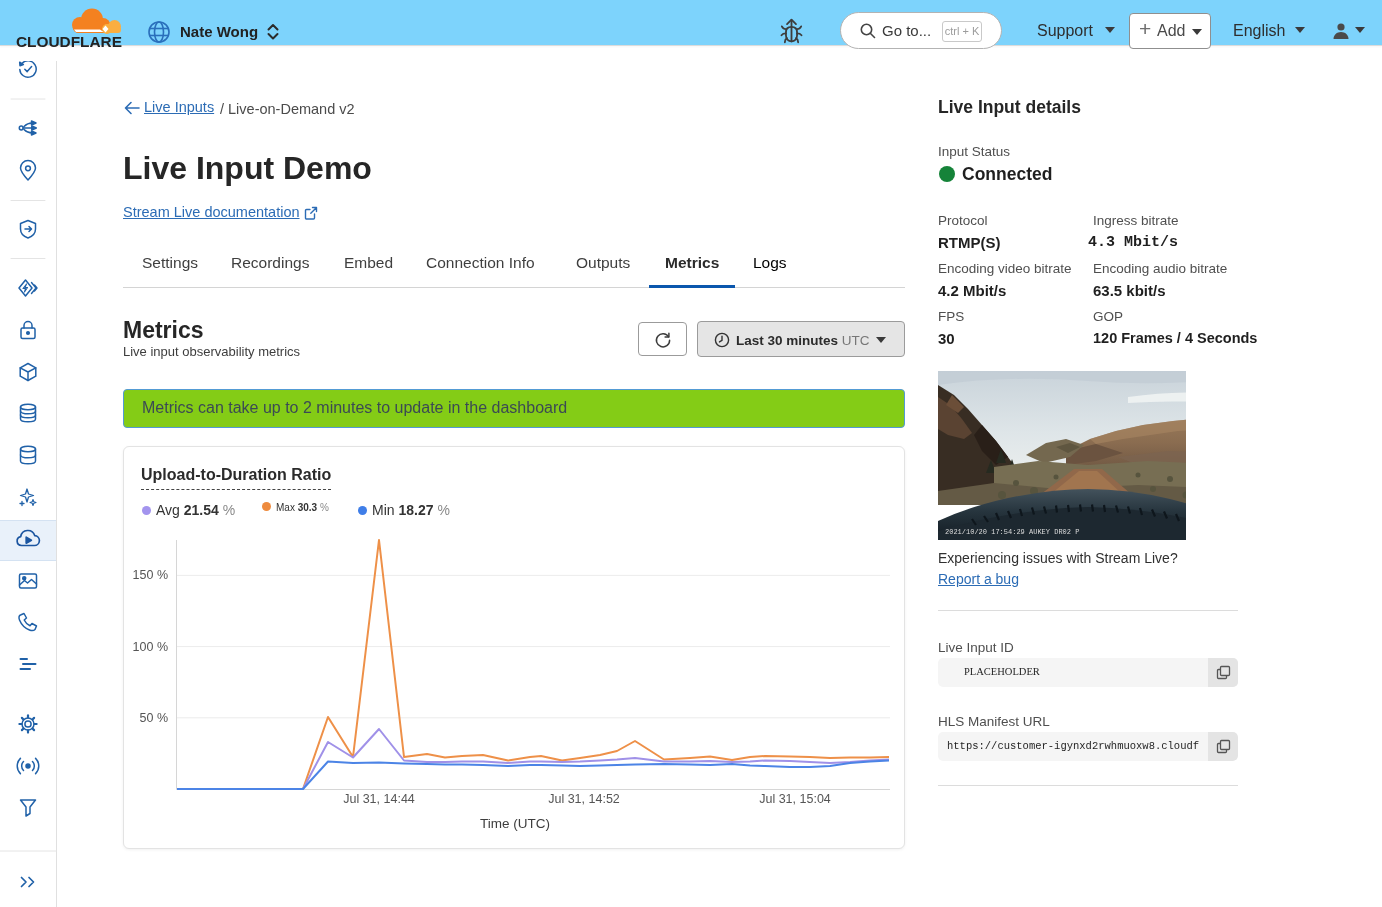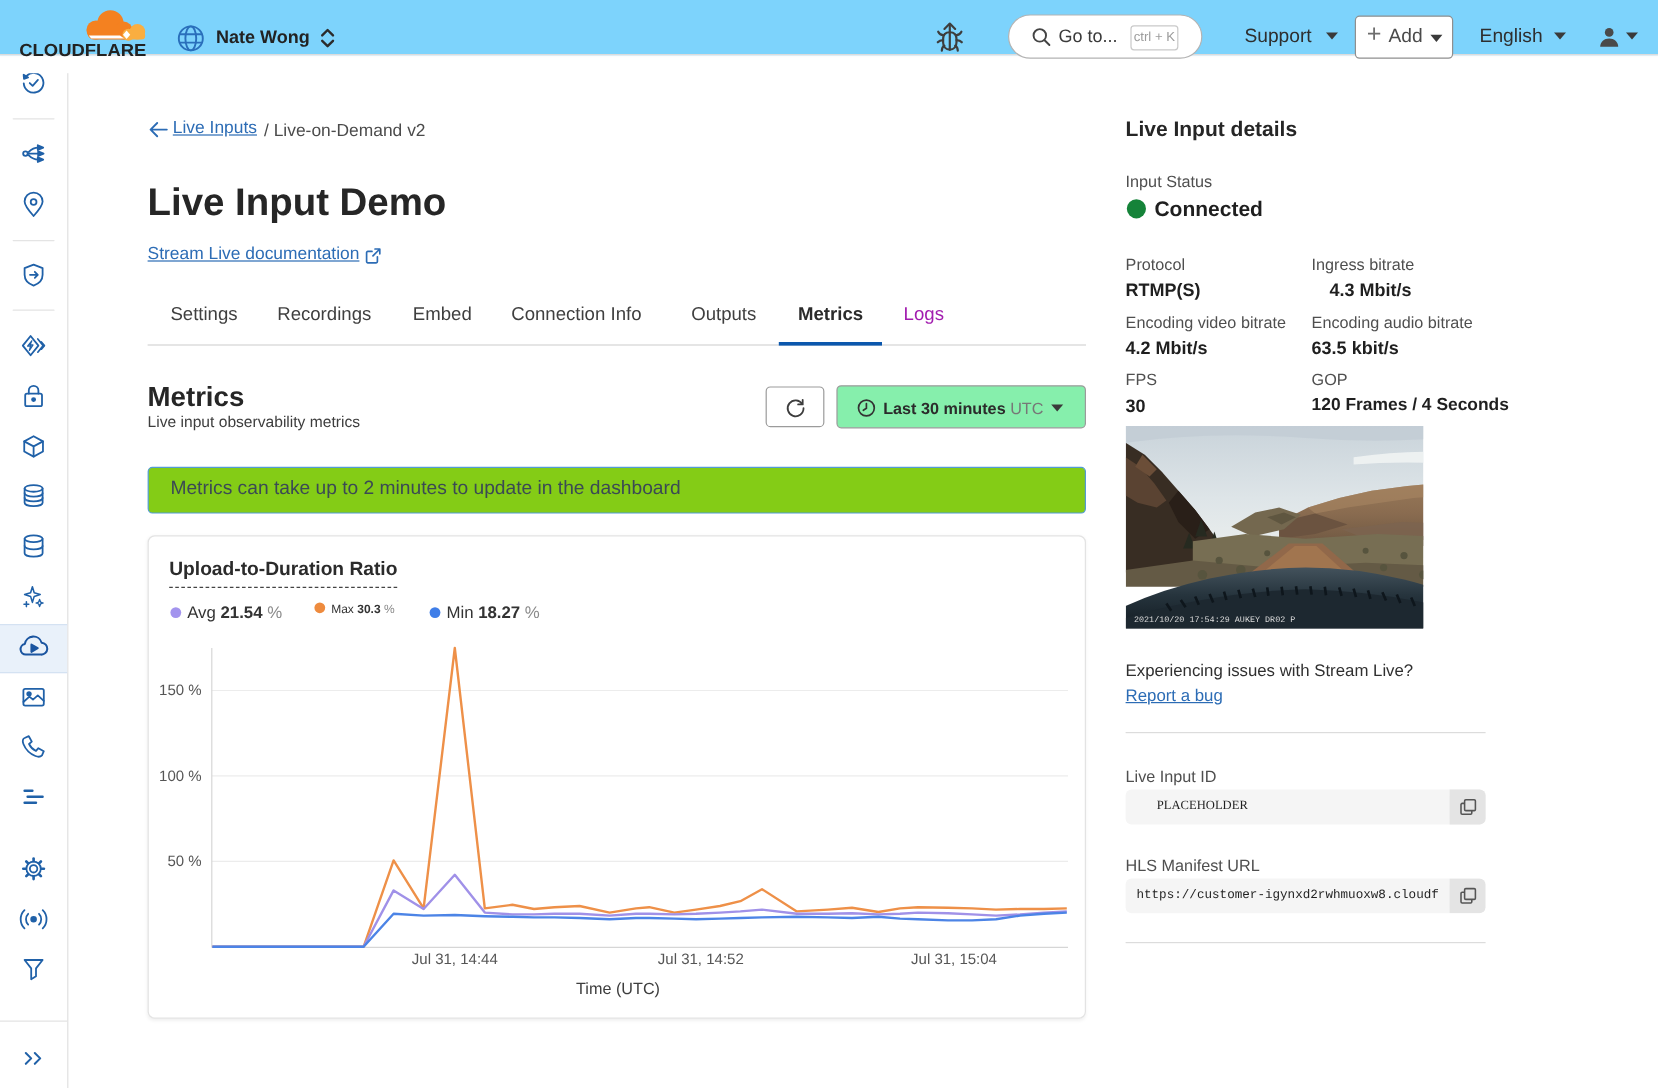--- a/index.html
+++ b/index.html
@@ -225,34 +225,34 @@
     <path d="M8.5 1.5 H12.5 V5.5 M12.3 1.7 L6.8 7.2"></path>
   </svg>
 
   <div class="abs" style="left:66px;top:226px;width:782px;height:1px;background:#d4d4d4;"></div>
   <div class="abs" style="left:85px;top:193px;font-size:15.5px;color:#3f3f3f;">Settings</div>
   <div class="abs" style="left:174px;top:193px;font-size:15.5px;color:#3f3f3f;">Recordings</div>
   <div class="abs" style="left:287px;top:193px;font-size:15.5px;color:#3f3f3f;">Embed</div>
   <div class="abs" style="left:369px;top:193px;font-size:15.5px;color:#3f3f3f;text-align:right;">Connection Info</div>
   <div class="abs" style="left:519px;top:193px;font-size:15.5px;color:#3f3f3f;">Outputs</div>
   <div class="abs" style="left:608px;top:193px;font-size:15.5px;font-weight:bold;color:#2b2b2b;">Metrics</div>
-  <div class="abs" style="left:696px;top:193px;font-size:15.5px;color:#a21caf;">Logs</div>
+  <div class="abs" style="left:696px;top:193px;font-size:15.5px;color:#000000;">Logs</div>
   <div class="abs" style="left:592px;top:224px;width:86px;height:3px;background:#0b57ad;"></div>
 
   <div class="abs" style="left:66px;top:256px;font-size:23px;font-weight:bold;color:#262626;">Metrics</div>
   <div class="abs" style="left:66px;top:283px;font-size:13px;color:#3d3d3d;">Live input observability metrics</div>
 
   <div class="abs" style="left:581px;top:261px;width:49px;height:34px;border:1px solid #9b9b9b;border-radius:4px;background:#fff;">
     <svg class="abs" style="left:15px;top:8px;" width="18" height="18" viewBox="0 0 18 18" fill="none" stroke="#3d3d3d" stroke-width="1.5" stroke-linecap="round">
       <path d="M14.6 5.8 A6.6 6.6 0 1 0 15.6 9.2"></path>
       <path d="M14.9 2.2 V6 H11.1" stroke-linejoin="round"></path>
     </svg>
   </div>
 
-  <div class="abs" style="left:640px;top:260px;width:208px;height:36px;border:1px solid #9b9b9b;border-radius:4px;background:#86efac;">
+  <div class="abs" style="left:640px;top:260px;width:208px;height:36px;border:1px solid #9b9b9b;border-radius:4px;background:#e5e5e5;">
     <svg class="abs" style="left:16px;top:10px;" width="16" height="16" viewBox="0 0 17 17" fill="none" stroke="#333" stroke-width="1.5" stroke-linecap="round">
       <circle cx="8.5" cy="8.5" r="7"></circle>
       <path d="M8.5 4.5 V8.8 L5.8 10.5"></path>
     </svg>
     <div class="abs" style="left:38px;top:11px;font-size:13.5px;font-weight:bold;color:#2b2b2b;white-space:nowrap;">Last 30 minutes <span style="font-weight:400;color:#777;">UTC</span></div>
     <div class="abs tri" style="left:178px;top:15px;"></div>
   </div>
 
   <div class="abs" style="left:66px;top:328px;width:782px;height:39px;background:#84cc16;border:1px solid #539bd4;border-radius:4px;">
     <div class="abs" style="left:18px;top:9px;font-size:16px;color:#3b4a54;">Metrics can take up to 2 minutes to update in the dashboard</div>
@@ -299,33 +299,33 @@
 <div class="abs" style="left:938px;top:61px;width:300px;height:846px;">
   <div class="abs" style="left:0;top:36px;font-size:17.5px;font-weight:bold;color:#262626;">Live Input details</div>
 
   <div class="abs" style="left:0;top:83px;font-size:13.5px;color:#4f4f4f;">Input Status</div>
   <div class="abs" style="left:1px;top:105px;width:16px;height:16px;border-radius:50%;background:#158339;"></div>
   <div class="abs" style="left:24px;top:103px;font-size:17.5px;font-weight:600;color:#1f1f1f;">Connected</div>
 
   <div class="abs" style="left:0;top:152px;font-size:13.5px;color:#4f4f4f;">Protocol</div>
   <div class="abs" style="left:155px;top:152px;font-size:13.5px;color:#4f4f4f;">Ingress bitrate</div>
   <div class="abs" style="left:0;top:173px;font-size:15px;font-weight:bold;color:#1f1f1f;">RTMP(S)</div>
-  <div class="abs" style="left:170px;top:173px;font-size:15px;font-weight:bold;color:#1f1f1f;">4.3 Mbit/s</div>
+  <div class="abs" style="left:150px;top:173px;font-size:15px;font-weight:bold;color:#1f1f1f;font-family:Liberation Mono, monospace;">4.3 Mbit/s</div>
 
   <div class="abs" style="left:0;top:200px;font-size:13.5px;color:#4f4f4f;">Encoding video bitrate</div>
   <div class="abs" style="left:155px;top:200px;font-size:13.5px;color:#4f4f4f;">Encoding audio bitrate</div>
   <div class="abs" style="left:0;top:221px;font-size:15px;font-weight:bold;color:#1f1f1f;">4.2 Mbit/s</div>
   <div class="abs" style="left:155px;top:221px;font-size:15px;font-weight:bold;color:#1f1f1f;">63.5 kbit/s</div>
 
   <div class="abs" style="left:0;top:248px;font-size:13.5px;color:#4f4f4f;">FPS</div>
   <div class="abs" style="left:155px;top:248px;font-size:13.5px;color:#4f4f4f;">GOP</div>
   <div class="abs" style="left:0;top:269px;font-size:15px;font-weight:bold;color:#1f1f1f;">30</div>
   <div class="abs" style="left:155px;top:269px;font-size:14.5px;font-weight:bold;color:#1f1f1f;white-space:nowrap;">120 Frames / 4 Seconds</div>
 
-  <div id="thumb" class="abs" style="left:0;top:294px;width:248px;height:169px;overflow:hidden;">
+  <div id="thumb" class="abs" style="left:0;top:310px;width:248px;height:169px;overflow:hidden;">
     <svg width="300" height="169" viewBox="0 0 300 169">
       <defs>
         <linearGradient id="sky" x1="0" y1="0" x2="0" y2="1">
           <stop offset="0" stop-color="#c9d3da"></stop>
           <stop offset="0.55" stop-color="#dee5e8"></stop>
           <stop offset="1" stop-color="#ecefee"></stop>
         </linearGradient>
         <linearGradient id="hood" x1="0" y1="0" x2="0" y2="1">
           <stop offset="0" stop-color="#43525c"></stop>
           <stop offset="0.45" stop-color="#26343d"></stop>

